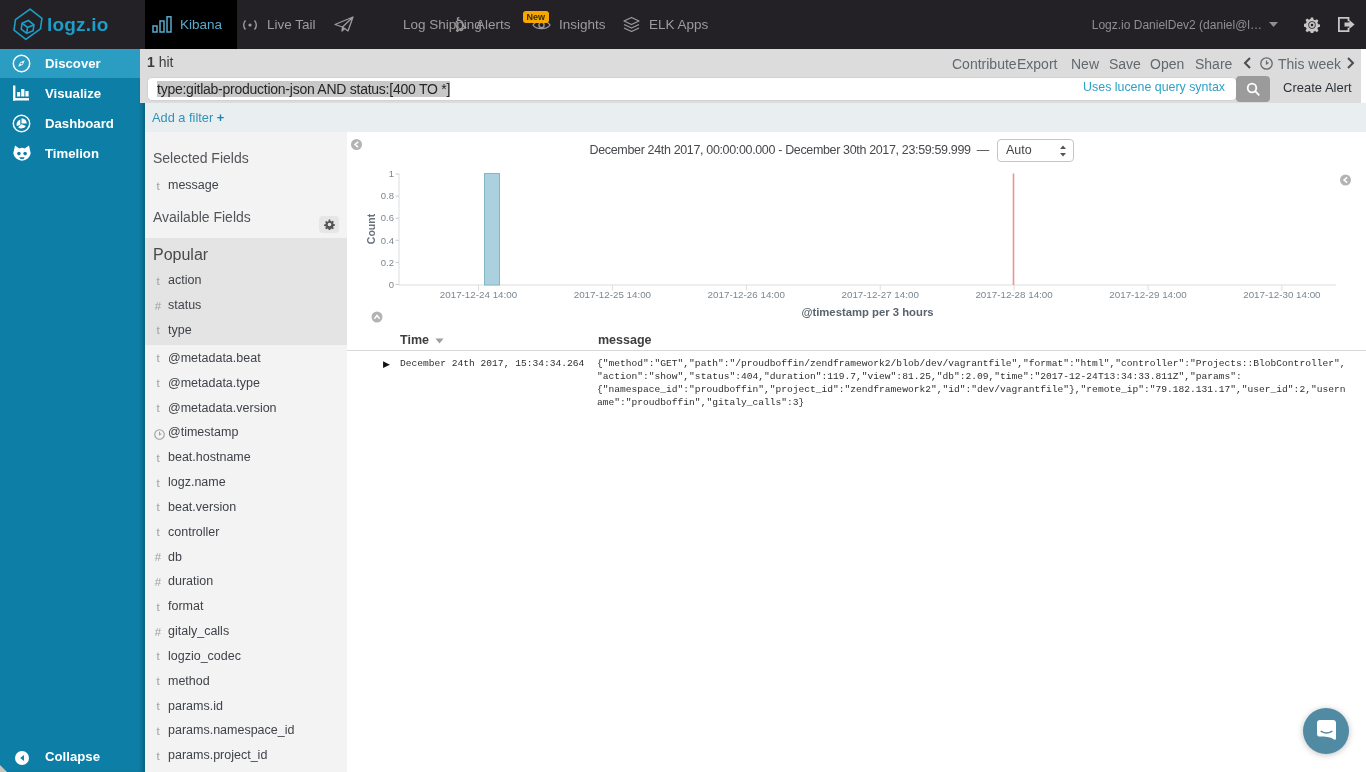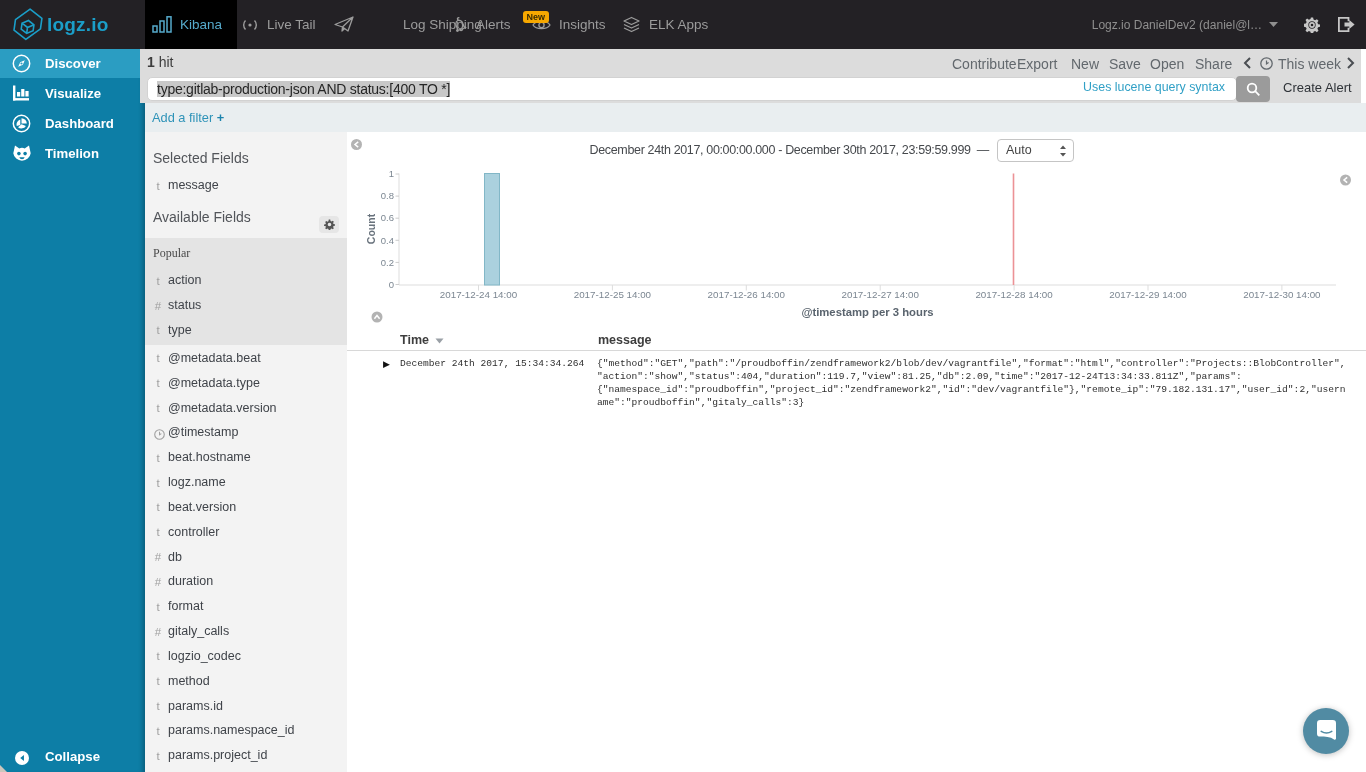--- a/index.html
+++ b/index.html
@@ -225,21 +225,21 @@
       <span class="badge">t</span>
       <span class="fname">message</span>
     </div>
   <div class="head" style="top:77px;">Available Fields</div>
   <div id="gearbtn">
       <svg width="11" height="11" viewBox="0 0 19 19" fill="#555">
         <path d="M8.2 1 h2.6 l0.5 2.4 l1.8 0.8 l2-1.3 l1.9 1.9 l-1.3 2 l0.8 1.8 l2.4 0.5 v2.6 l-2.4 0.5 l-0.8 1.8 l1.3 2 l-1.9 1.9 l-2-1.3 l-1.8 0.8 l-0.5 2.4 H8.2 l-0.5-2.4 l-1.8-0.8 l-2 1.3 l-1.9-1.9 l1.3-2 l-0.8-1.8 L0.1 12.1 V9.5 l2.4-0.5 l0.8-1.8 l-1.3-2 l1.9-1.9 l2 1.3 l1.8-0.8 Z M9.5 6.4 a3.1 3.1 0 1 0 0 6.2 a3.1 3.1 0 0 0 0-6.2 Z" fill-rule="evenodd"></path>
       </svg>
     </div>
   <div id="popularblock"></div>
-  <div style="position:absolute; left:8px; top:113.5px; font-size:12px; color:#4a4a4a;font-family:Liberation Serif, serif;">Popular</div>
+  <div style="position:absolute; left:8px; top:113.5px; font-size:16px; color:#4a4a4a;">Popular</div>
   <div class="frow" style="top:139.7px;">
       <span class="badge">t</span>
       <span class="fname">action</span>
     </div>
   <div class="frow" style="top:164.5px;">
       <span class="badge">#</span>
       <span class="fname">status</span>
     </div>
   <div class="frow" style="top:189.4px;">
       <span class="badge">t</span>

